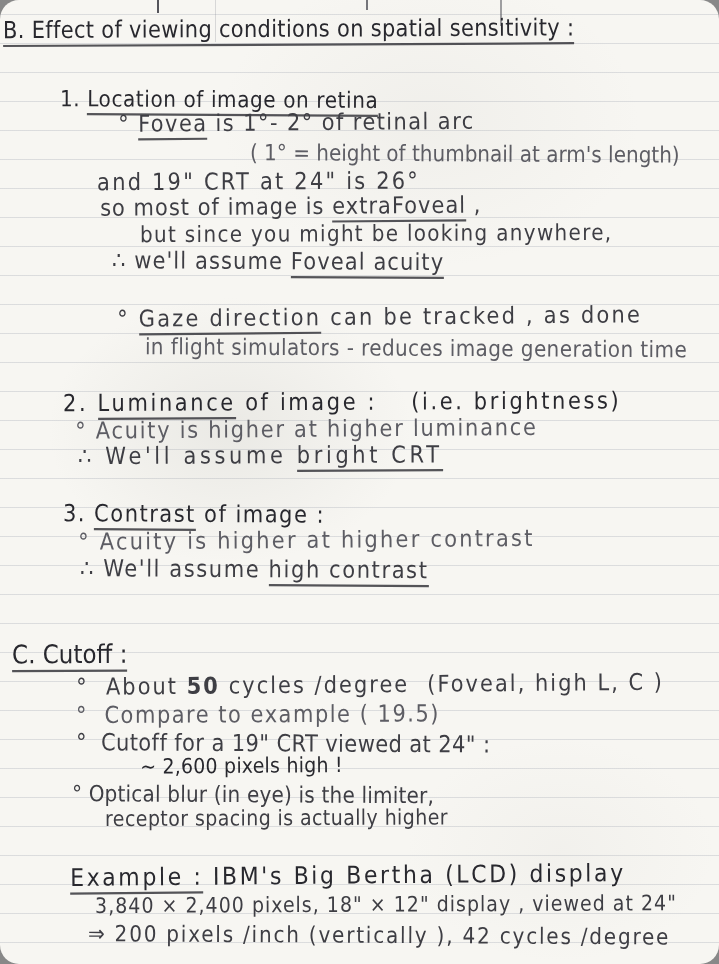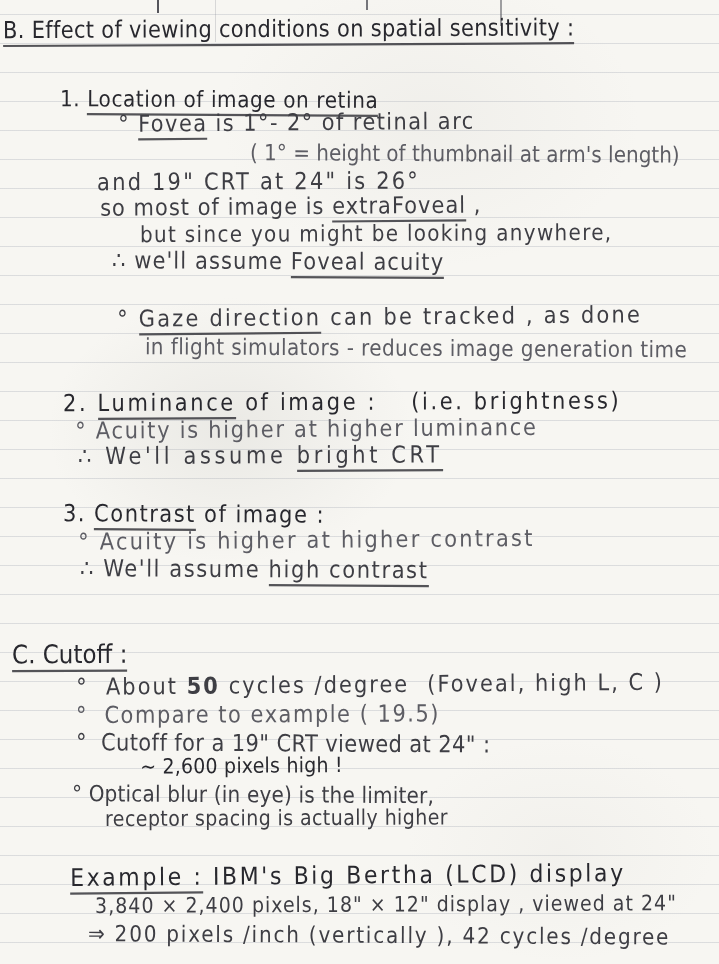--- a/index.html
+++ b/index.html
@@ -10,20 +10,21 @@
     overflow:hidden;
     background-color:#f7f6f2;
     background-image:
       radial-gradient(ellipse 260px 190px at 230px 430px, rgba(182,182,176,0.20), transparent 70%),
       radial-gradient(ellipse 300px 210px at 430px 120px, rgba(198,196,190,0.14), transparent 70%),
       radial-gradient(ellipse 220px 160px at 560px 850px, rgba(204,202,196,0.12), transparent 70%),
       linear-gradient(to bottom, transparent 14px, rgba(148,153,166,0.28) 14px, rgba(148,153,166,0.28) 15px, transparent 15px);
     background-size:auto,auto,auto,100% 29px;
     background-repeat:no-repeat,no-repeat,no-repeat,repeat-y;
     font-family:"DejaVu Sans", sans-serif;
+    border-radius:19px;
   }
   .line{
     position:absolute;
     white-space:nowrap;
     color:#3e3e44;
     line-height:1.1;
     transform:scaleY(1.12) rotate(-0.25deg);
     transform-origin:left top;
   }
   .line:nth-child(even){transform:scaleY(1.12) rotate(0.3deg);}

